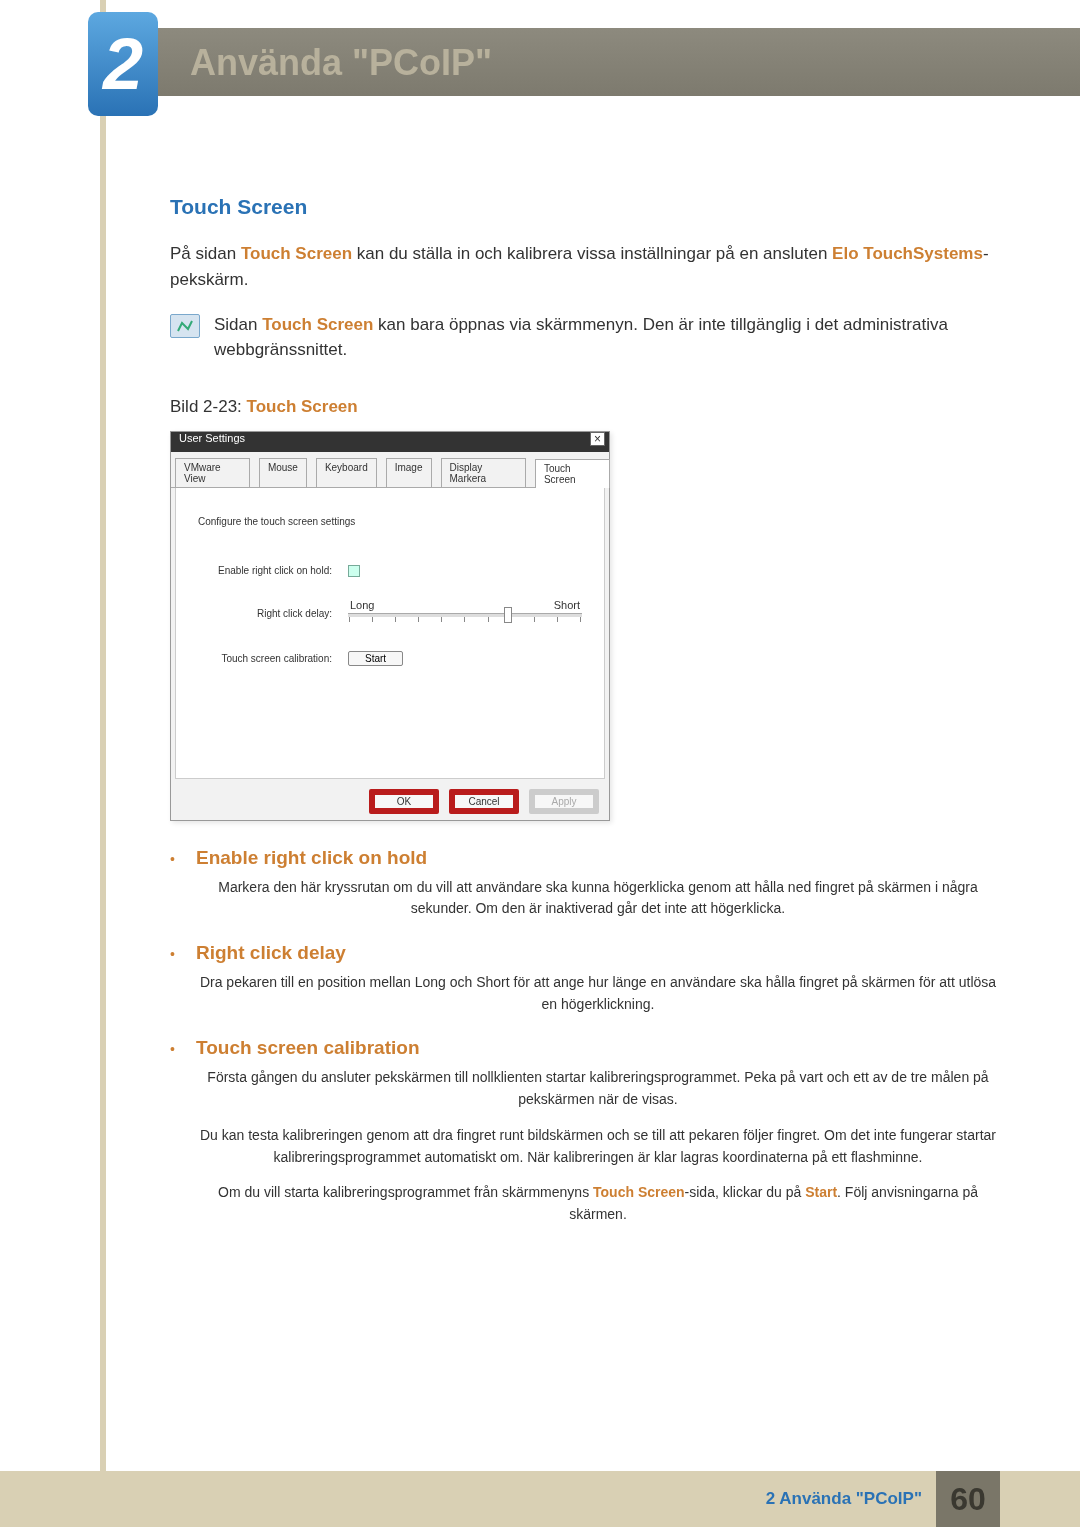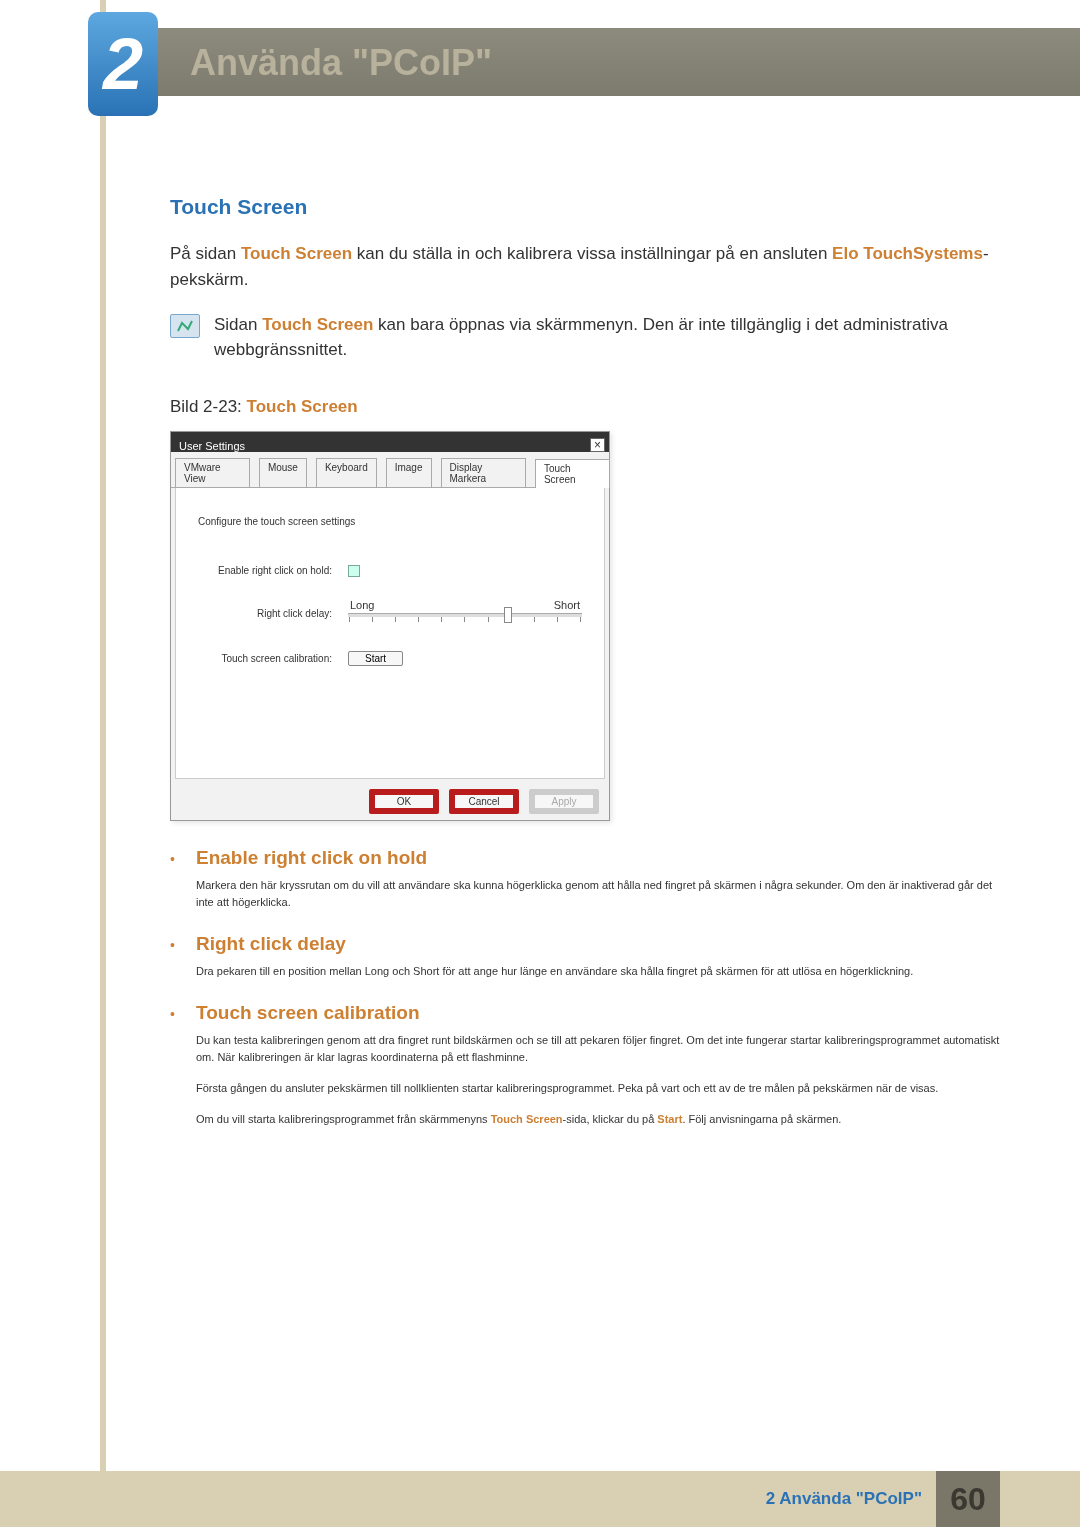--- a/index.html
+++ b/index.html
@@ -111,21 +111,21 @@
     font-size: 11px;
     font-family: Tahoma, Arial, sans-serif;
     margin-bottom: 26px;
     box-shadow: 2px 2px 5px rgba(0,0,0,0.1);
   }
   .dialog-titlebar {
     background: #333333;
     color: #ffffff;
     height: 20px;
     display: flex;
-    align-items: flex-end;
+    align-items: flex-start;
     justify-content: space-between;
     padding: 0 4px 0 8px;
     font-size: 11px;
   }
   .close-btn {
     width: 15px; height: 14px;
     background: #ffffff;
     color: #333;
     display: flex; align-items: center; justify-content: center;
     font-size: 12px; line-height: 1;
@@ -246,23 +246,24 @@
     line-height: 1;
     width: 12px;
   }
   .bullet-title {
     color: #cd7f32;
     font-weight: bold;
     font-size: 19px;
   }
   .bullet-body {
     padding-left: 26px;
-    font-size: 11px;
+    font-size: 14px;
     line-height: 1.55;
     color: #333;
+    text-align: center;
   }
   .bullet-body p { margin-bottom: 14px; }
   
   .footer-bar {
     position: absolute;
     left: 0; right: 0; bottom: 0;
     height: 56px;
     background: #d9d0b4;
     display: flex;
     align-items: center;
@@ -394,22 +395,22 @@
         </div>
         <div class="bullet-body">Dra pekaren till en position mellan Long och Short för att ange hur länge en användare ska hålla fingret på skärmen för att utlösa en högerklickning.</div>
       </div>
 
       <div class="bullet-item">
         <div class="bullet-head">
           <span class="bullet-dot">•</span>
           <span class="bullet-title">Touch screen calibration</span>
         </div>
         <div class="bullet-body">
+          <p>Första gången du ansluter pekskärmen till nollklienten startar kalibreringsprogrammet. Peka på vart och ett av de tre målen på pekskärmen när de visas.</p>
           <p>Du kan testa kalibreringen genom att dra fingret runt bildskärmen och se till att pekaren följer fingret. Om det inte fungerar startar kalibreringsprogrammet automatiskt om. När kalibreringen är klar lagras koordinaterna på ett flashminne.</p>
-          <p>Första gången du ansluter pekskärmen till nollklienten startar kalibreringsprogrammet. Peka på vart och ett av de tre målen på pekskärmen när de visas.</p>
           <p>
             <span>Om du vill starta kalibreringsprogrammet från skärmmenyns </span><span class="keyword">Touch Screen</span><span>-sida, klickar du på </span><span class="keyword">Start</span><span>. Följ anvisningarna på skärmen.</span>
           </p>
         </div>
       </div>
 
     </div>
   </div>
 
   <div class="footer-bar">

